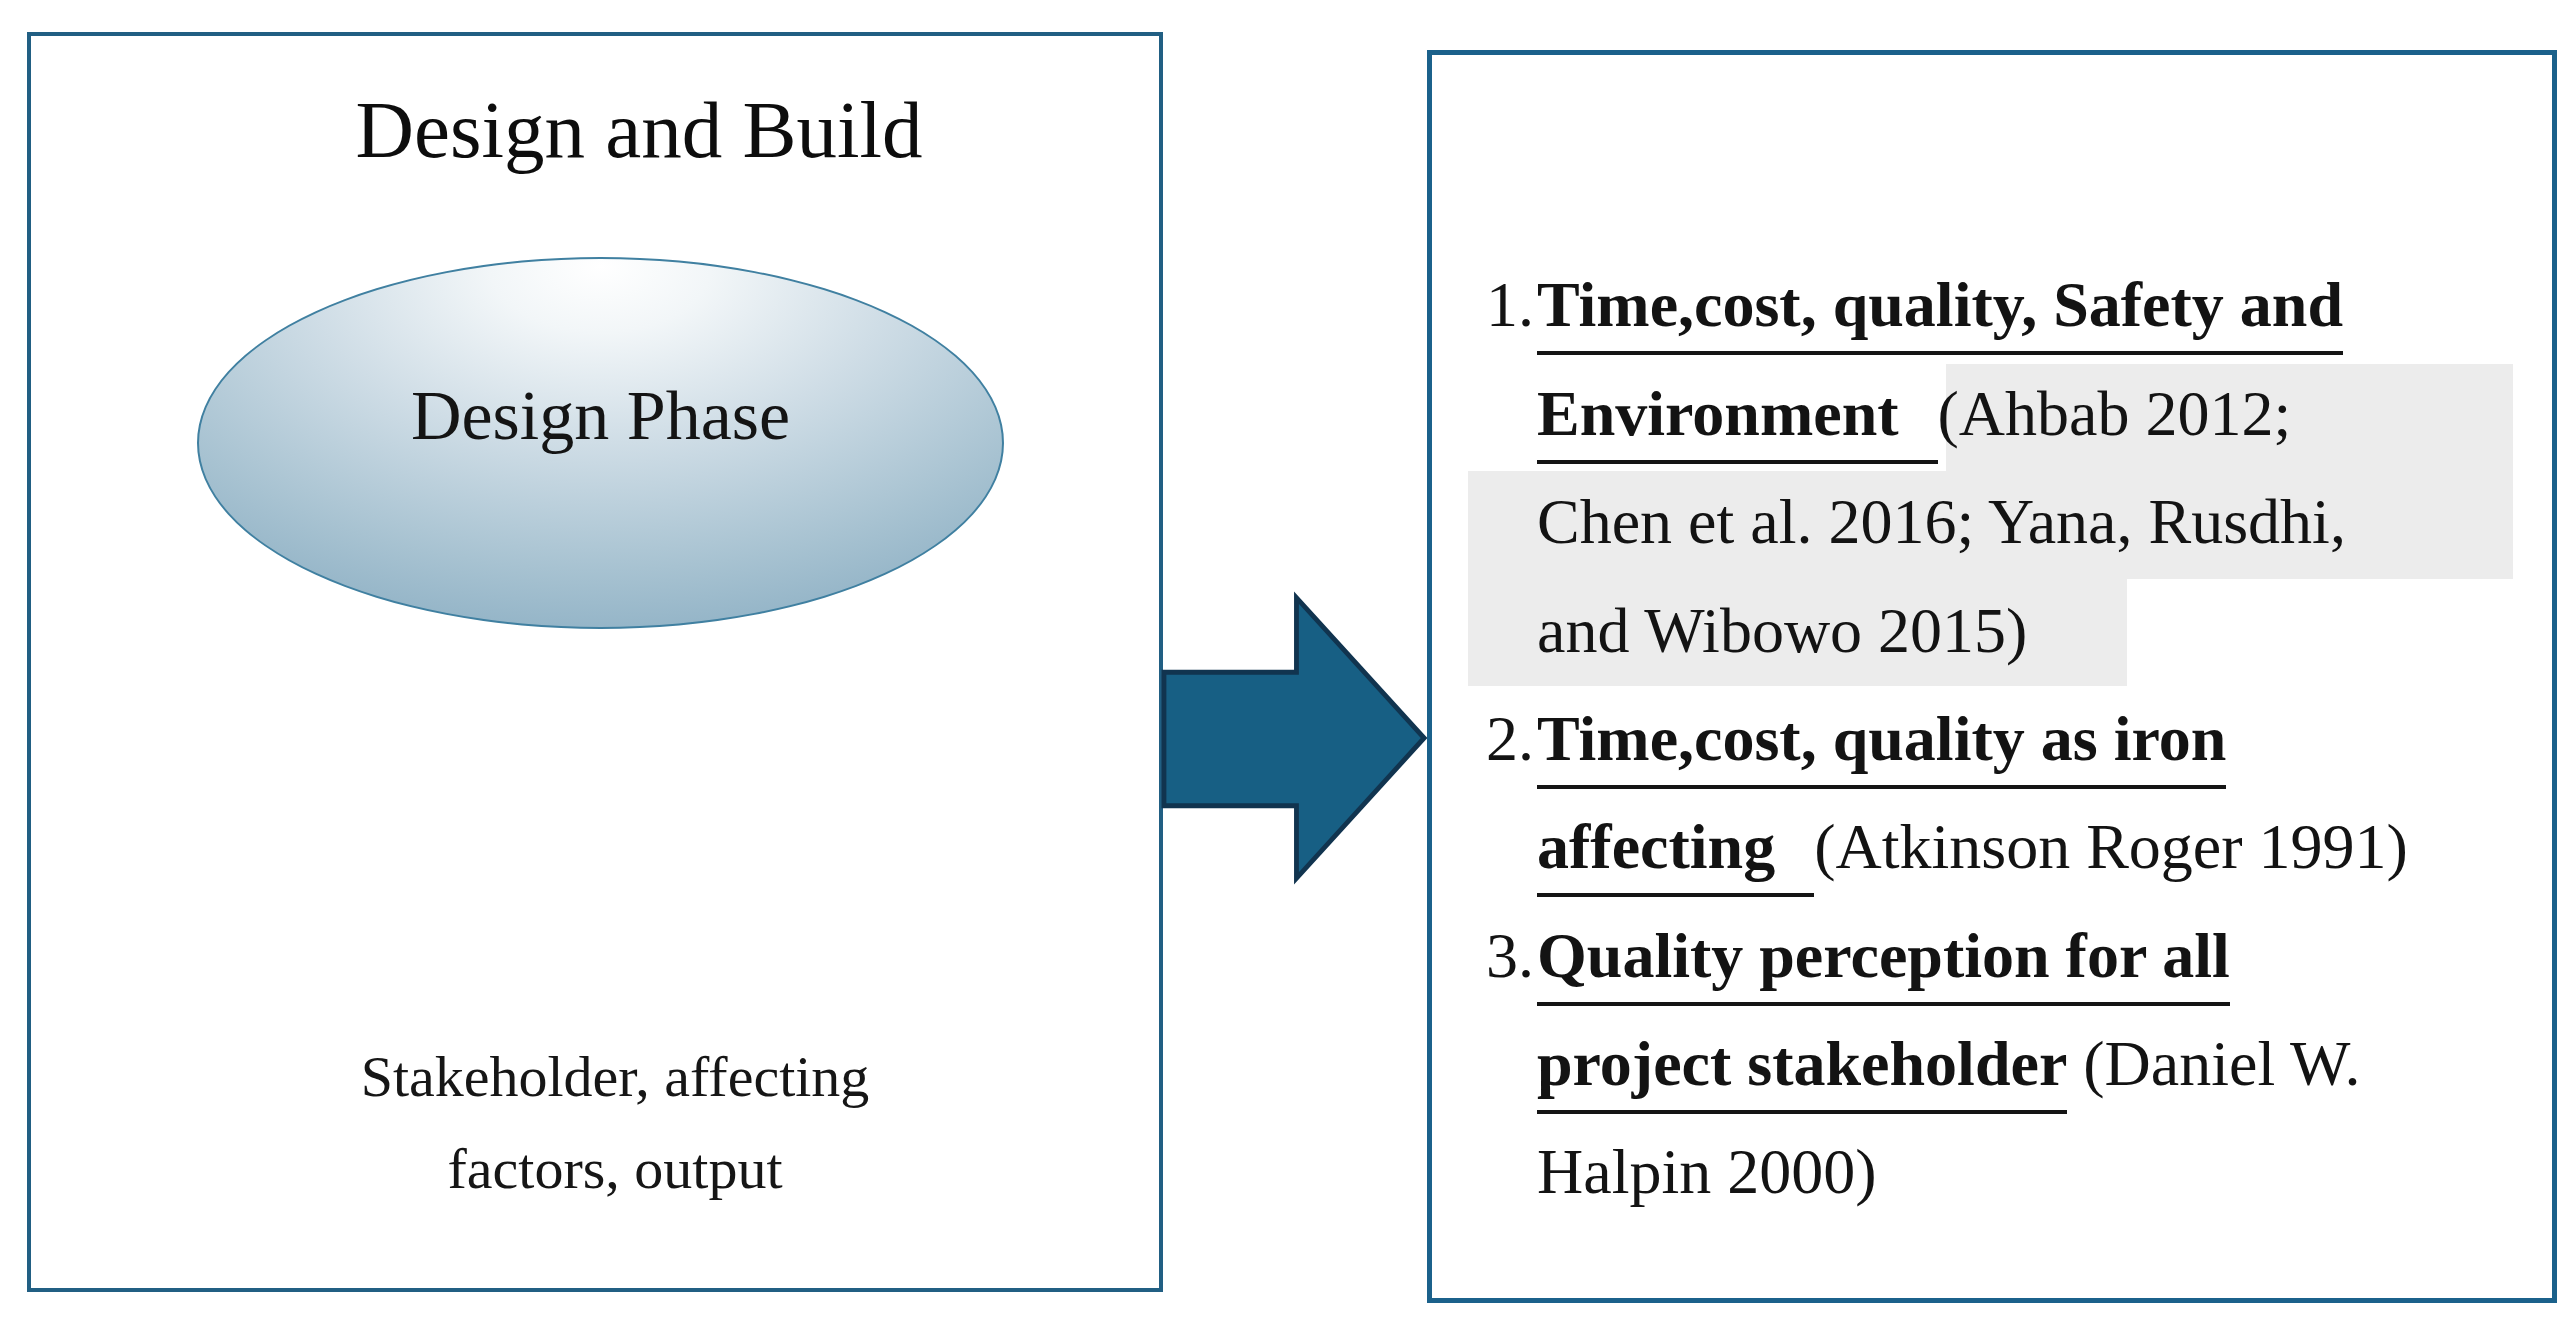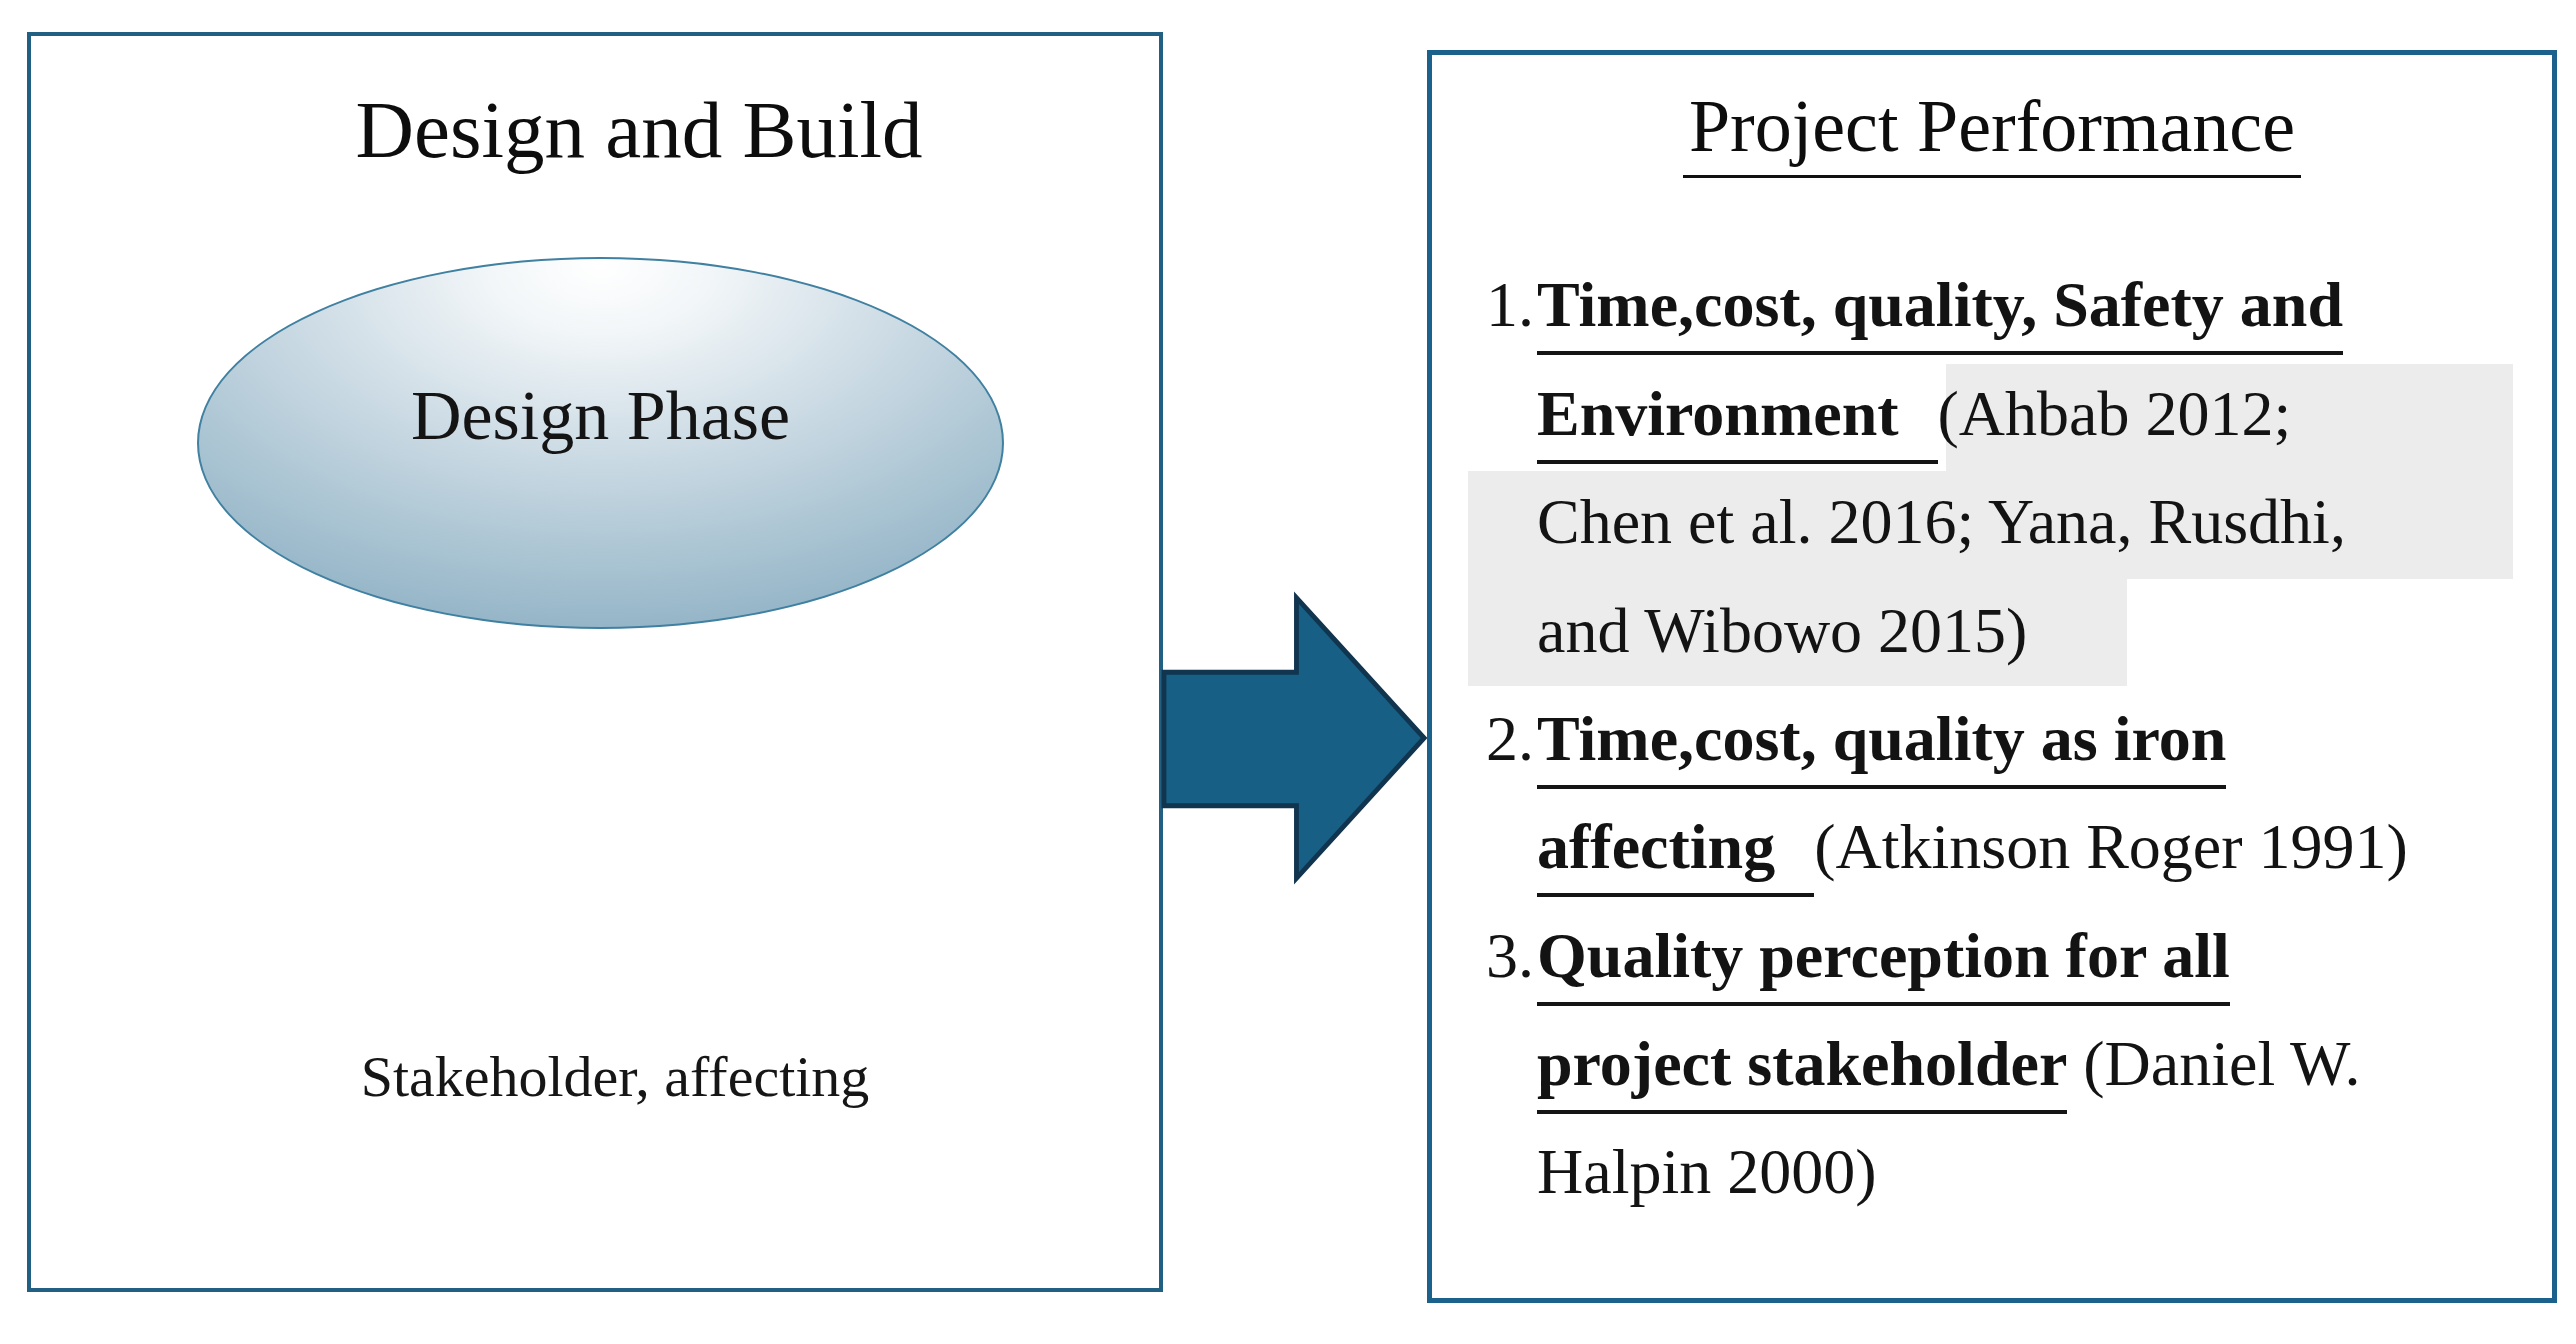--- a/index.html
+++ b/index.html
@@ -59,31 +59,29 @@
 
     <div id="ellipse-design" class="ellipse">
       <div class="ellipse-label">
         <span>Design Phase</span>
       </div>
     </div>
 
 
     <div id="left-caption">
       <span>Stakeholder, affecting</span>
+      <span>factors, output</span>
     </div>
   </div>
 
   <svg id="flow-arrow" viewBox="0 0 278 306" xmlns="http://www.w3.org/2000/svg">
     <polygon points="3,85 140,85 140,8 272,153 140,298 140,223 3,223" fill="#175f84" stroke="#11344f" stroke-width="5" stroke-linejoin="miter"></polygon>
   </svg>
 
   <div id="right-panel" class="panel">
-    <div id="right-title">
-      <span>Project Performance</span>
-    </div>
 
     <div id="hl-1" class="hl"></div>
     <div id="hl-2" class="hl"></div>
     <div id="hl-3" class="hl"></div>
 
     <div id="line-0" class="list-line">
       <span class="num">1.</span>
       <span class="bu">Time,cost, quality, Safety and</span>
     </div>
     <div id="line-1" class="list-line">

